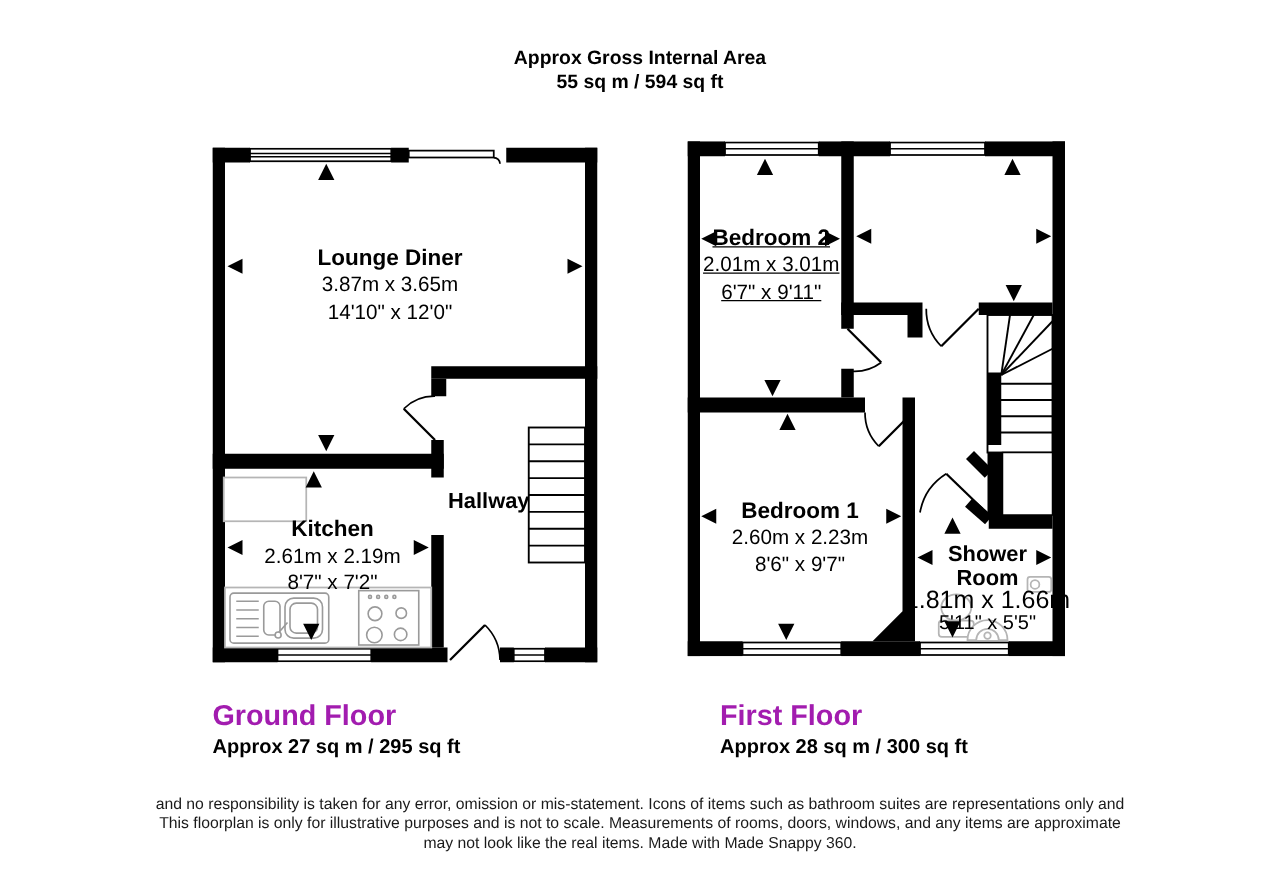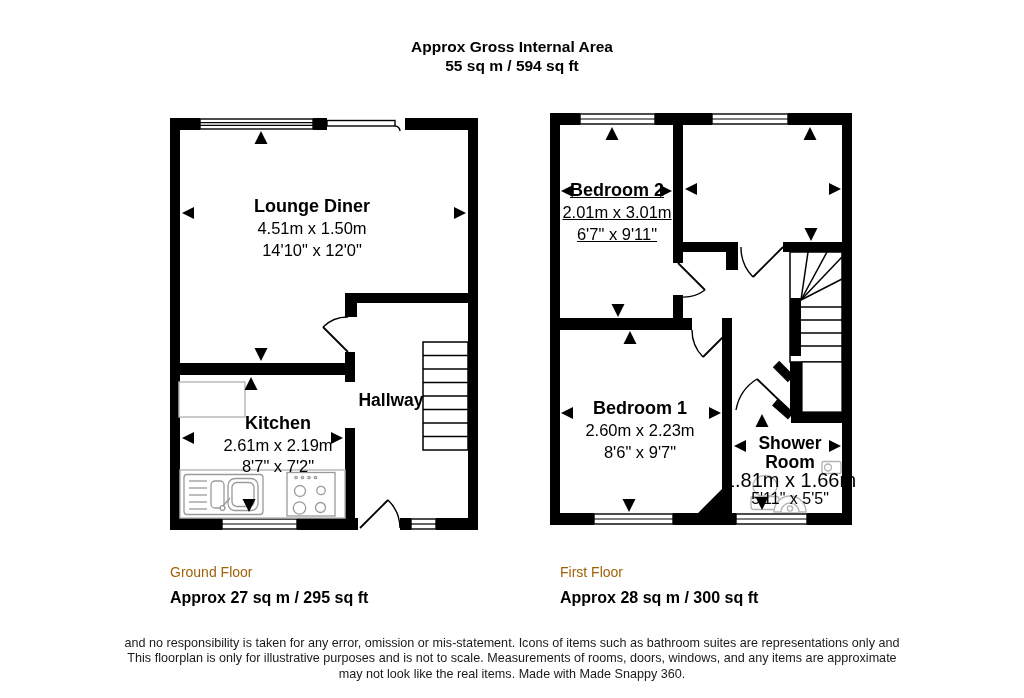--- a/index.html
+++ b/index.html
@@ -6,21 +6,21 @@
   #canvas{
     position:relative;width:1024px;height:698px;background:#ffffff;overflow:hidden;
     font-family:"Liberation Sans","DejaVu Sans",sans-serif;color:#000;
   }
   .abs{position:absolute;}
   .center-label{position:absolute;transform:translateX(-50%);text-align:center;white-space:nowrap;}
   .room-title{font-size:18px;font-weight:bold;line-height:22px;color:#000;}
   .room-dim{font-size:16.5px;line-height:22px;color:#000;}
   .shower-line{line-height:18.5px;}
   .header-line{font-size:15.5px;font-weight:bold;line-height:19px;text-align:center;}
-  .floor-name{font-size:14px;color:#a16207;line-height:24px;}
+  .floor-name{font-size:23px;color:#a21caf;line-height:24px;font-weight:bold;}
   .floor-area{font-size:16px;font-weight:bold;line-height:17px;}
   .disclaimer-line{font-size:12.6px;line-height:15.4px;color:#1a1a1a;text-align:center;white-space:nowrap;}
   svg{position:absolute;display:block;}
   .wall{fill:#000000;stroke:none;}
   .win{fill:#ffffff;stroke:#000000;stroke-width:1.4;}
   .winline{stroke:#000000;stroke-width:1.2;}
   .doorline{stroke:#000000;stroke-width:1.8;fill:none;}
   .doorarc{stroke:#000000;stroke-width:1.4;fill:none;}
   .stair{fill:#ffffff;stroke:#000000;stroke-width:1.5;}
   .stairline{stroke:#000000;stroke-width:1.5;}
@@ -229,24 +229,24 @@
       <polygon class="arrow" points="79,399 72.5,386 85.5,386"></polygon>
       <polygon class="arrow" points="212,301 205.5,314 218.5,314"></polygon>
       <polygon class="arrow" points="184,333 196,327 196,339"></polygon>
       <polygon class="arrow" points="291,333 279,327 279,339"></polygon>
       <polygon class="arrow" points="212,397 205.5,384 218.5,384"></polygon>
     </g>
   </svg>
 
   <div class="center-label" style="left:312px;top:195px;">
     <div class="room-title">Lounge Diner</div>
-    <div class="room-dim">4.51m x 1.50m</div>
+    <div class="room-dim">3.87m x 3.65m</div>
     <div class="room-dim">14'10" x 12'0"</div>
   </div>
-  <div class="center-label" style="left:278px;top:413px;">
+  <div class="center-label" style="left:266px;top:413px;">
     <div class="room-title" style="line-height:21.5px;">Kitchen</div>
     <div class="room-dim" style="line-height:21.5px;text-align:center;">2.61m x 2.19m</div>
     <div class="room-dim" style="line-height:21.5px;">8'7" x 7'2"</div>
   </div>
   <div class="center-label" style="left:391px;top:389px;">
     <div class="room-title" style="font-size:17.5px;">Hallway</div>
   </div>
 
   <div class="center-label" style="left:617px;top:179px;text-decoration:underline;">
     <div class="room-title">Bedroom 2</div>
@@ -262,21 +262,21 @@
     <div class="room-title shower-line" style="font-size:17.5px;">Shower</div>
     <div class="room-title shower-line" style="font-size:17.5px;">Room</div>
     <div class="room-dim shower-line" style="font-size:20px;">1.81m x 1.66m</div>
     <div class="room-dim shower-line" style="font-size:16px;">5'11" x 5'5"</div>
   </div>
 
   <div class="abs" style="left:170px;top:560px;">
     <div class="floor-name">Ground Floor</div>
     <div class="floor-area" style="margin-top:5px;">Approx 27 sq m / 295 sq ft</div>
   </div>
-  <div class="abs" style="left:560px;top:560px;">
+  <div class="abs" style="left:576px;top:560px;">
     <div class="floor-name">First Floor</div>
     <div class="floor-area" style="margin-top:5px;">Approx 28 sq m / 300 sq ft</div>
   </div>
 
   <div class="center-label" style="left:512px;top:636px;">
     <div class="disclaimer-line">and no responsibility is taken for any error, omission or mis-statement. Icons of items such as bathroom suites are representations only and</div>
     <div class="disclaimer-line">This floorplan is only for illustrative purposes and is not to scale. Measurements of rooms, doors, windows, and any items are approximate</div>
     <div class="disclaimer-line">may not look like the real items. Made with Made Snappy 360.</div>
   </div>
 

